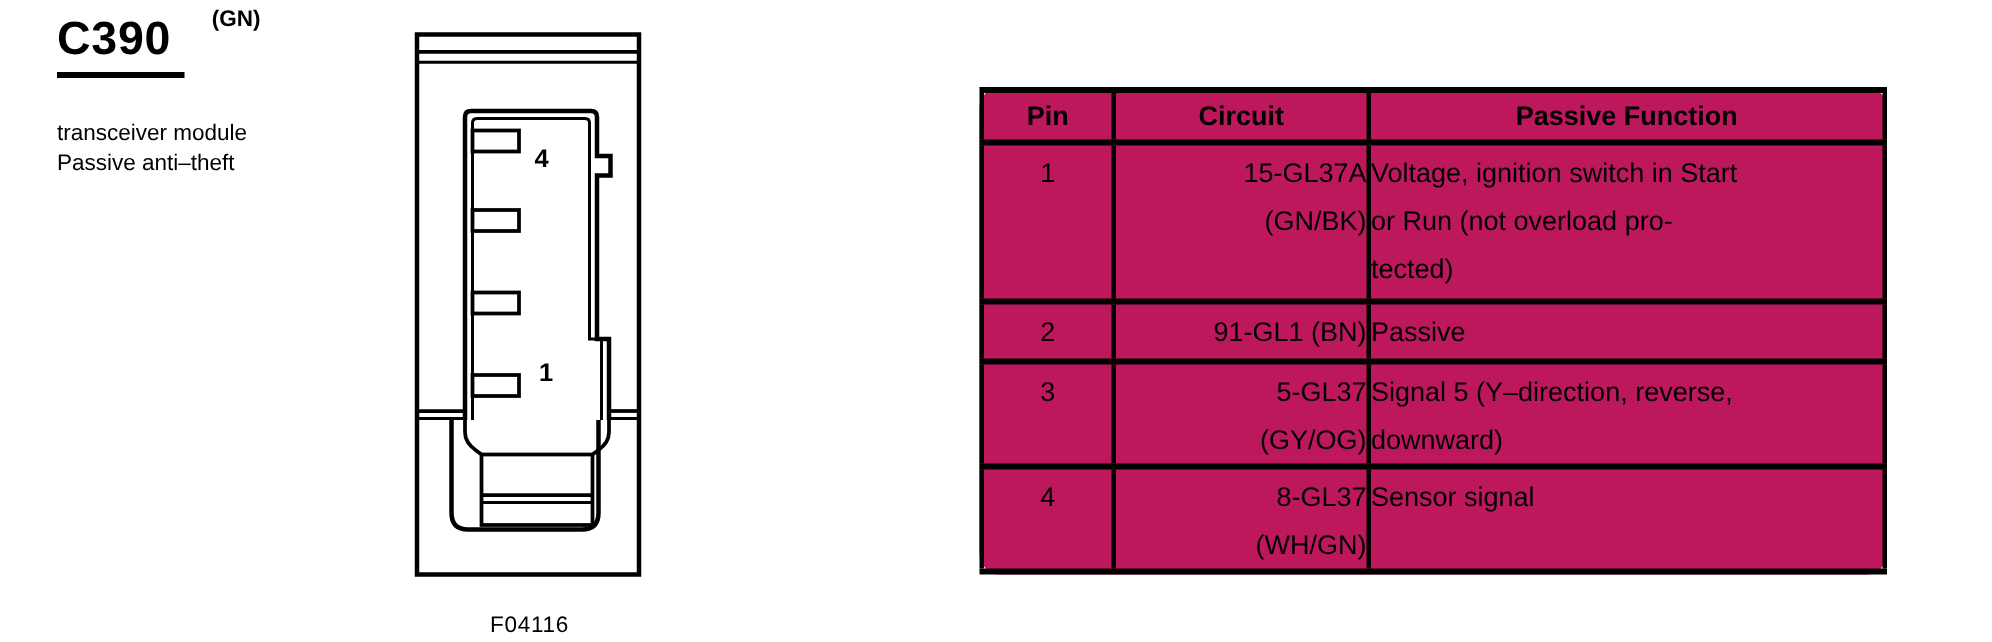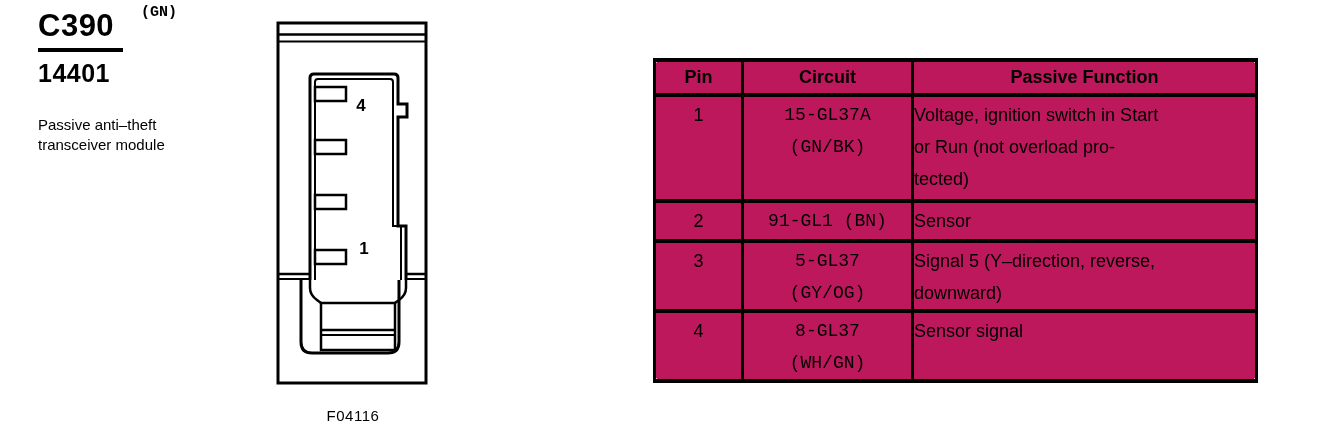--- a/index.html
+++ b/index.html
@@ -9,21 +9,21 @@
     background: #ffffff;
     color: #000000;
     font-family: "Liberation Sans", sans-serif;
     overflow: hidden;
   }
 
   
   .id-block { position: absolute; left: 38px; top: 8px; }
   .id-row { display: flex; align-items: flex-start; }
   .connector-id { font-size: 31px; font-weight: bold; letter-spacing: 0.5px; line-height: 1.15; }
-  .color-code { font-size: 15px; font-weight: bold; margin-left: 27px; position: relative; top: -4px; font-family: Liberation Mono, monospace; }
+  .color-code { font-size: 15px; font-weight: bold; margin-left: 27px; position: relative; top: -4px; }
   .id-rule { width: 85px; height: 4px; background: #000; margin-top: 4px; }
   .part-number { font-size: 25px; font-weight: bold; margin-top: 7px; letter-spacing: 0.5px; }
   .component { margin-top: 27px; font-size: 15px; line-height: 20px; }
 
   
   .diagram { position: absolute; left: 268px; top: 12px; width: 175px; }
   .figure-caption { width: 170px; text-align: center; font-size: 15px; margin-top: 6px; letter-spacing: 0.5px; }
   .pin-num-label { font-family: "Liberation Sans", sans-serif; font-size: 17px; font-weight: bold; fill: #000; }
 
   
@@ -42,40 +42,39 @@
     overflow: hidden;
   }
   .pin-table th {
     height: 31px;
     vertical-align: middle;
     text-align: center;
     font-weight: bold;
   }
   .pin-table td { line-height: 32px; padding-top: 2px; }
   td.c-pin   { text-align: center; }
-  td.c-circ  { text-align: center; font-family: Liberation Mono, monospace; }
+  td.c-circ  { text-align: right; }
   td.c-func  { text-align: left; padding-right: 8px; }
   tr.row-1 td { height: 100px; }
   tr.row-2 td { height: 34px; }
   tr.row-3 td { height: 62px; }
   tr.row-4 td { height: 60px; }
 </style>
 </head>
 <body>
 
 <div class="id-block">
   <div class="id-row">
     <span class="connector-id">C390</span>
     <span class="color-code">(GN)</span>
   </div>
   <div class="id-rule"></div>
-  <div class="part-number">14401</div>
   <div class="component">
+    <div>transceiver module</div>
     <div>Passive anti–theft</div>
-    <div>transceiver module</div>
   </div>
 </div>
 
 <div class="diagram">
   <svg width="170" height="385" viewBox="0 0 170 385">
 
     <rect x="10" y="11" width="148" height="360" fill="#fff" stroke="#000" stroke-width="3"></rect>
 
     <line x1="11" y1="22.5" x2="157" y2="22.5" stroke="#000" stroke-width="2.5"></line>
     <line x1="11" y1="29.5" x2="157" y2="29.5" stroke="#000" stroke-width="2"></line>
@@ -137,21 +136,21 @@
         <div>or Run (not overload pro-</div>
         <div>tected)</div>
       </td>
     </tr>
     <tr class="row-2">
       <td class="c-pin">2</td>
       <td class="c-circ">
         <div>91-GL1 (BN)</div>
       </td>
       <td class="c-func">
-        <div>Sensor</div>
+        <div>Passive</div>
       </td>
     </tr>
     <tr class="row-3">
       <td class="c-pin">3</td>
       <td class="c-circ">
         <div>5-GL37</div>
         <div>(GY/OG)</div>
       </td>
       <td class="c-func">
         <div>Signal 5 (Y–direction, reverse,</div>

